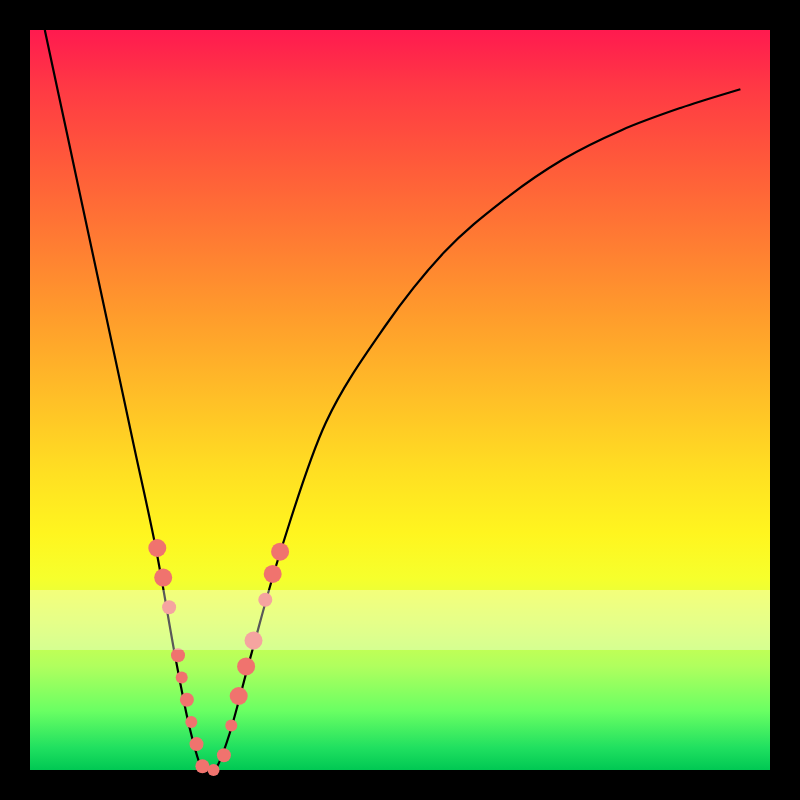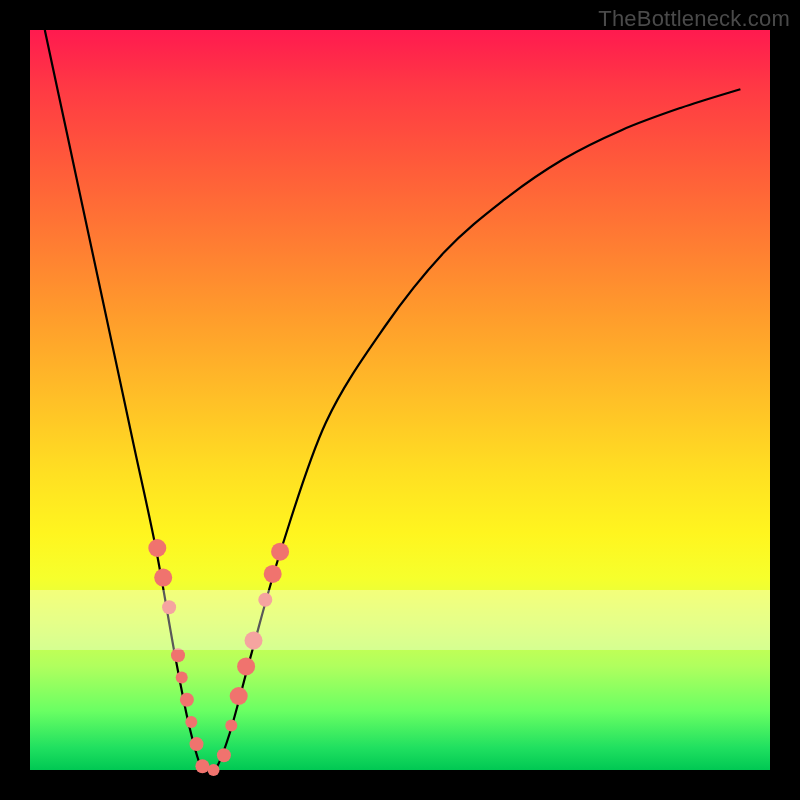--- a/index.html
+++ b/index.html
@@ -77,21 +77,20 @@
   color: #4a4a4a;
   font-size: 22px;
   letter-spacing: 0.2px;
   user-select: none;
 }
 </style>
 </head>
 <body>
 
 <div class="frame">
-  <div class="watermark">TheBottleneck.com</div>
   <div class="plot-area">
     <svg class="curve" viewBox="0 0 740 740">
       <path id="v-curve-path" class="curve-path" d="M 14.8 0.0 C 18.5 17.3, 29.6 69.1, 37.0 103.6 C 44.4 138.1, 51.8 172.7, 59.2 207.2 C 66.6 241.7, 74.0 276.3, 81.4 310.8 C 88.8 345.3, 96.2 379.9, 103.6 414.4 C 111.0 448.9, 119.0 483.5, 125.8 518.0 C 132.6 552.5, 138.8 592.0, 144.3 621.6 C 149.9 651.2, 154.4 675.9, 159.1 695.6 C 163.8 715.3, 168.1 732.6, 172.4 740.0 C 176.7 747.4, 180.4 746.2, 185.0 740.0 C 189.6 733.8, 193.6 722.7, 199.8 703.0 C 206.0 683.3, 213.4 652.4, 222.0 621.6 C 230.6 590.8, 239.3 556.2, 251.6 518.0 C 263.9 479.8, 278.7 429.2, 296.0 392.2 C 313.3 355.2, 335.5 324.4, 355.2 296.0 C 374.9 267.6, 394.7 243.0, 414.4 222.0 C 434.1 201.0, 453.9 185.6, 473.6 170.2 C 493.3 154.8, 513.1 141.2, 532.8 129.5 C 552.5 117.8, 572.3 108.5, 592.0 99.9 C 611.7 91.3, 631.5 84.5, 651.2 77.7 C 670.9 70.9, 700.5 62.3, 710.4 59.2"></path>
       <g id="dots-group">
           <circle cx="127.3" cy="518.0" r="9" class="dot"></circle>
           <circle cx="133.2" cy="547.6" r="9" class="dot"></circle>
           <circle cx="139.1" cy="577.2" r="7" class="dot"></circle>
           <circle cx="148.0" cy="625.3" r="7" class="dot"></circle>
           <circle cx="151.7" cy="647.5" r="6" class="dot"></circle>
           <circle cx="156.9" cy="669.7" r="7" class="dot"></circle>

